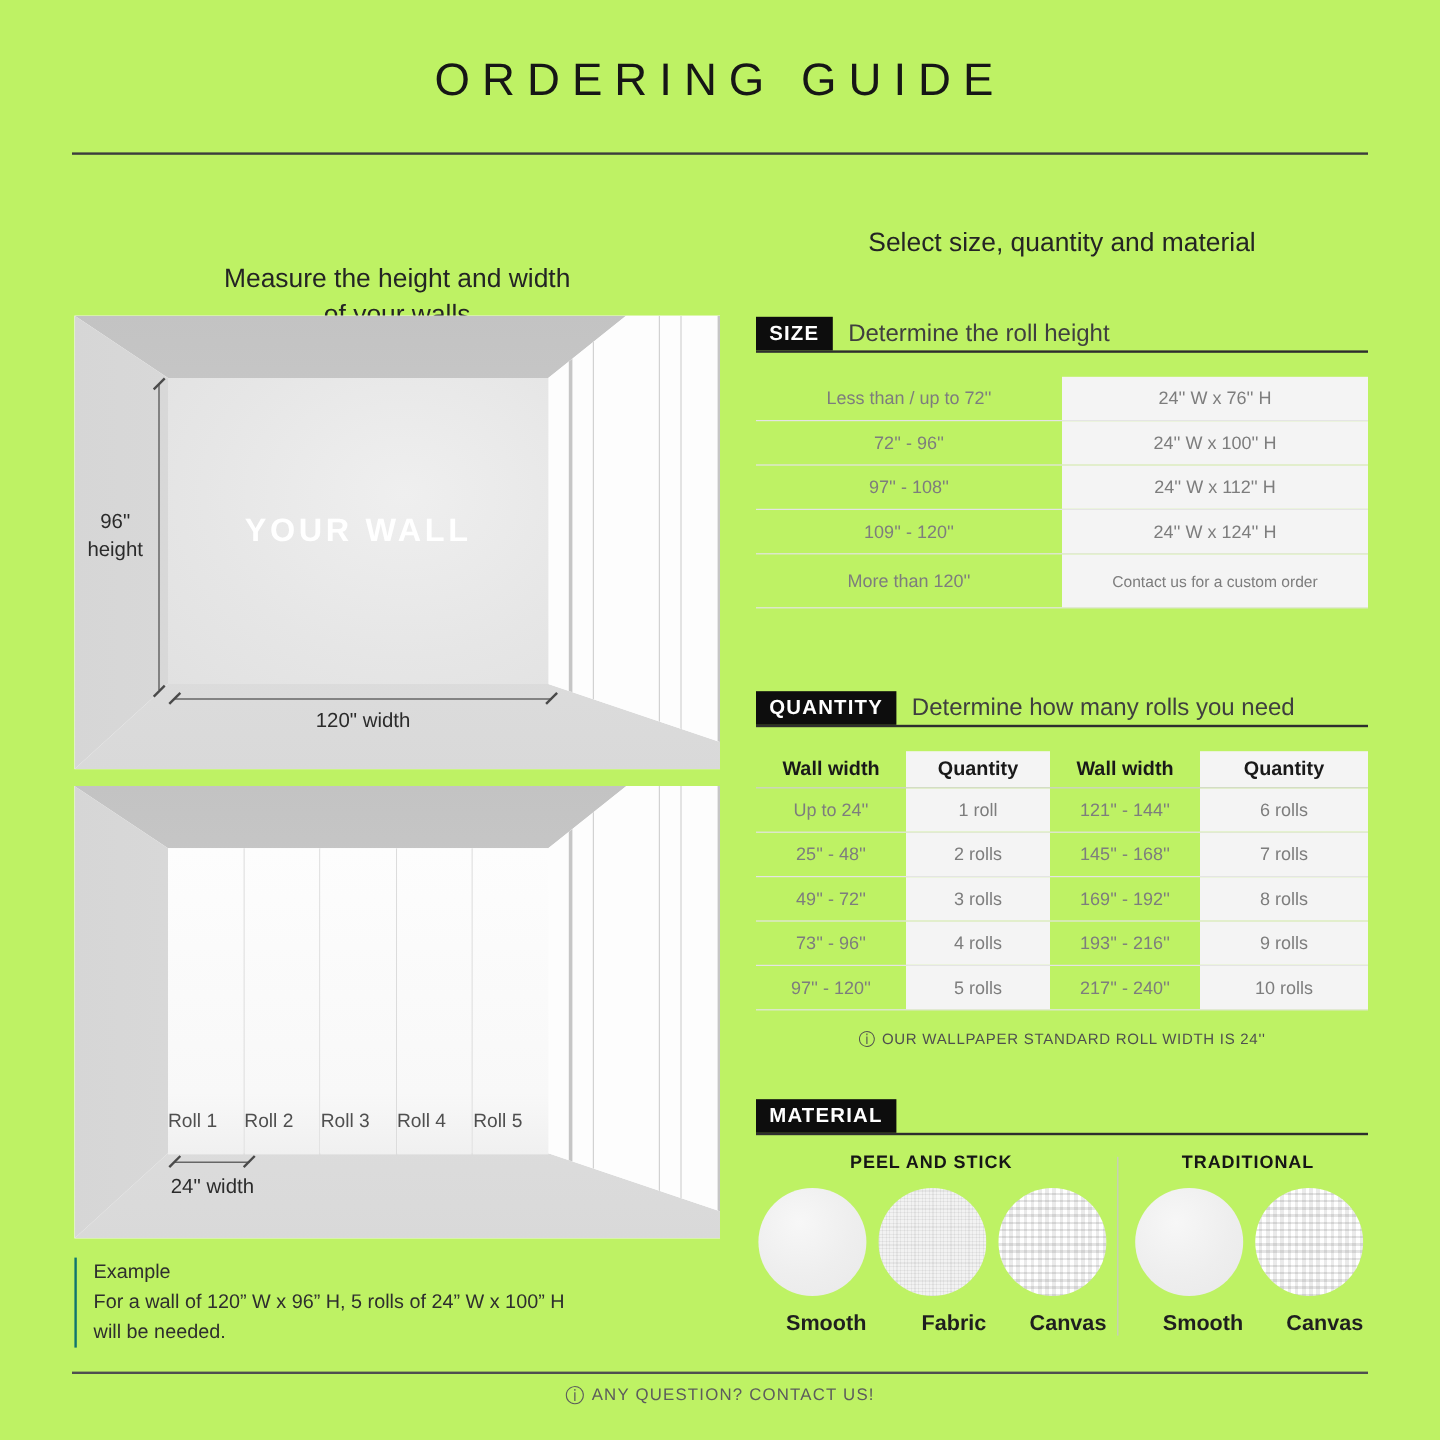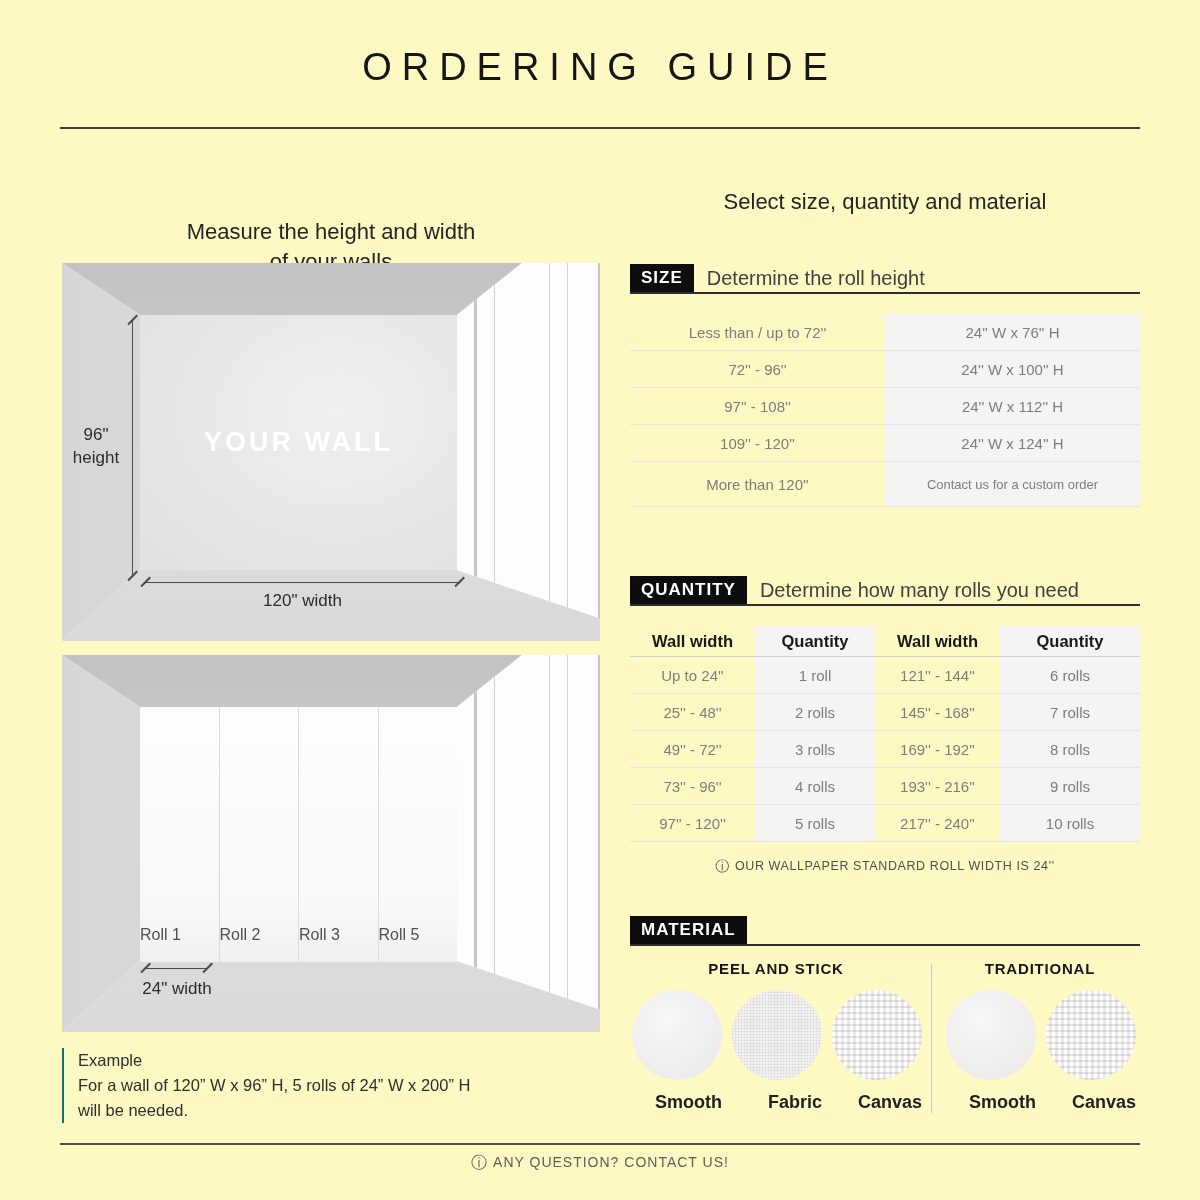--- a/index.html
+++ b/index.html
@@ -1,16 +1,16 @@
 <!DOCTYPE html>
 <html><head>
 <meta charset="utf-8">
 <style>
   html,body{margin:0;padding:0;background:#ffffff;}
-  .page{position:relative;width:1200px;height:1200px;background:#fef9c3;overflow:hidden;
+  .page{position:relative;width:1200px;height:1200px;background:#bef264;overflow:hidden;
         font-family:"Liberation Sans",sans-serif;color:#222;}
 
   
   .main-title{position:absolute;left:0;top:46px;width:100%;text-align:center;
     font-size:38px;font-weight:500;letter-spacing:10px;color:#161616;}
   .head-rule{position:absolute;left:60px;top:127px;width:1080px;height:2px;background:#3d3d3d;}
 
   
   .col-heading{position:absolute;font-size:22px;font-weight:400;color:#242424;
     text-align:center;line-height:30px;}
@@ -174,33 +174,36 @@
       <div class="roll-panel">
         <span class="roll-label">Roll 1</span>
       </div>
       <div class="roll-panel">
         <span class="roll-label">Roll 2</span>
       </div>
       <div class="roll-panel">
         <span class="roll-label">Roll 3</span>
       </div>
       <div class="roll-panel">
+        <span class="roll-label">Roll 4</span>
+      </div>
+      <div class="roll-panel">
         <span class="roll-label">Roll 5</span>
       </div>
     </div>
     <div class="dim-h">
       <span class="tick t1"></span>
       <span class="tick t2"></span>
     </div>
     <div class="width-label">24" width</div>
   </div>
 
   <div class="example">
     <div>Example</div>
-    <div>For a wall of 120” W x 96” H, 5 rolls of 24” W x 200” H</div>
+    <div>For a wall of 120” W x 96” H, 5 rolls of 24” W x 100” H</div>
     <div>will be needed.</div>
   </div>
 
   <div class="rcol">
 
     <div class="section sec-size">
       <div class="section-head">
         <span class="badge">SIZE</span>
         <span class="subtitle">Determine the roll height</span>
       </div>

